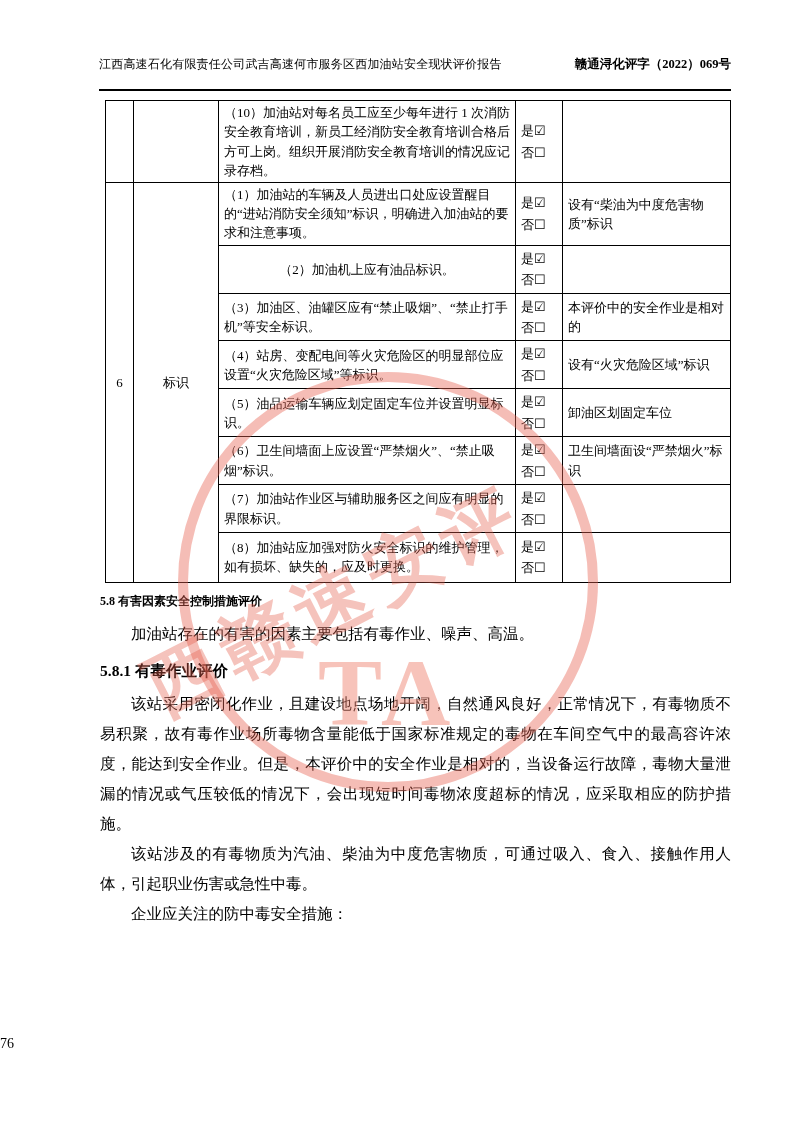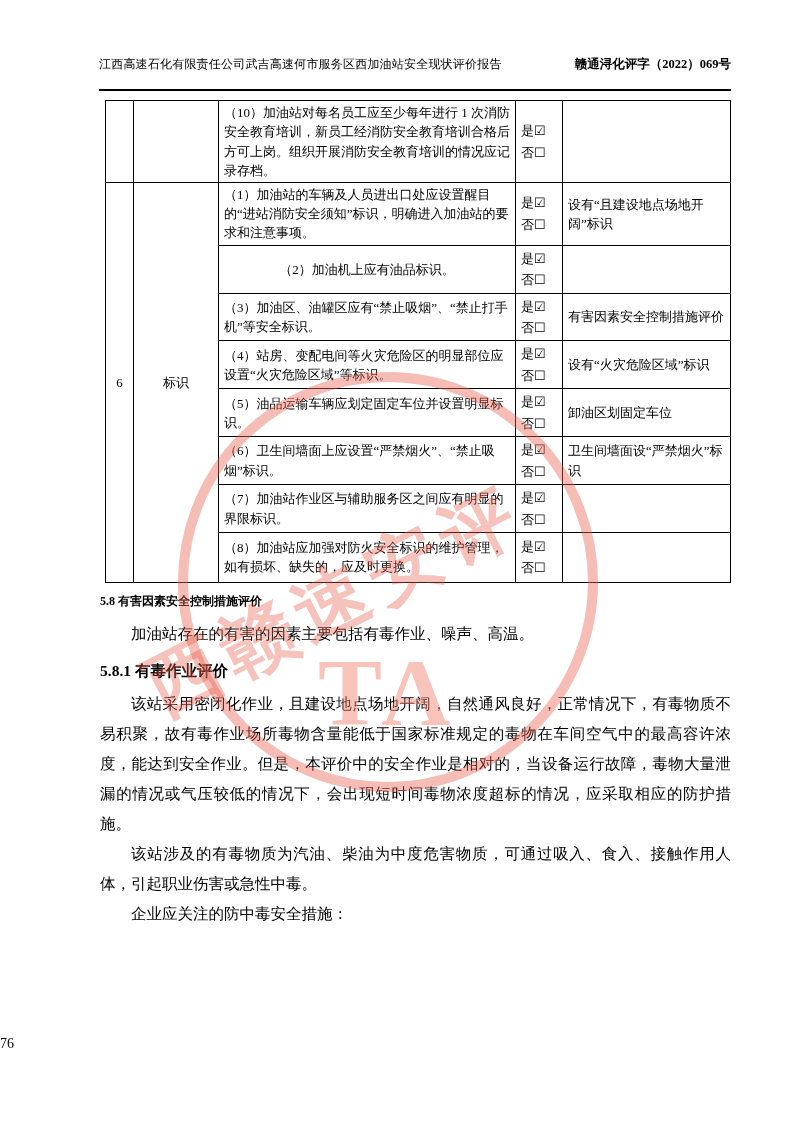--- a/index.html
+++ b/index.html
@@ -110,39 +110,39 @@
       </tr>
 
       <tr>
         <td class="idx h70" rowspan="8">6</td>
         <td class="cat" rowspan="8">标识</td>
         <td>（1）加油站的车辆及人员进出口处应设置醒目的“进站消防安全须知”标识，明确进入加油站的要求和注意事项。</td>
         <td class="chk">
           <span class="chk-line">是☑</span>
           <span class="chk-line">否☐</span>
         </td>
-        <td>设有“且建设地点场地开阔”标识</td>
+        <td>设有“柴油为中度危害物质”标识</td>
       </tr>
 
       <tr>
         <td class="center h44">（2）加油机上应有油品标识。</td>
         <td class="chk">
           <span class="chk-line">是☑</span>
           <span class="chk-line">否☐</span>
         </td>
         <td></td>
       </tr>
 
       <tr>
         <td class="h46">（3）加油区、油罐区应有“禁止吸烟”、“禁止打手机”等安全标识。</td>
         <td class="chk">
           <span class="chk-line">是☑</span>
           <span class="chk-line">否☐</span>
         </td>
-        <td>有害因素安全控制措施评价</td>
+        <td>本评价中的安全作业是相对的</td>
       </tr>
 
       <tr>
         <td class="h46">（4）站房、变配电间等火灾危险区的明显部位应设置“火灾危险区域”等标识。</td>
         <td class="chk">
           <span class="chk-line">是☑</span>
           <span class="chk-line">否☐</span>
         </td>
         <td>设有“火灾危险区域”标识</td>
       </tr>

